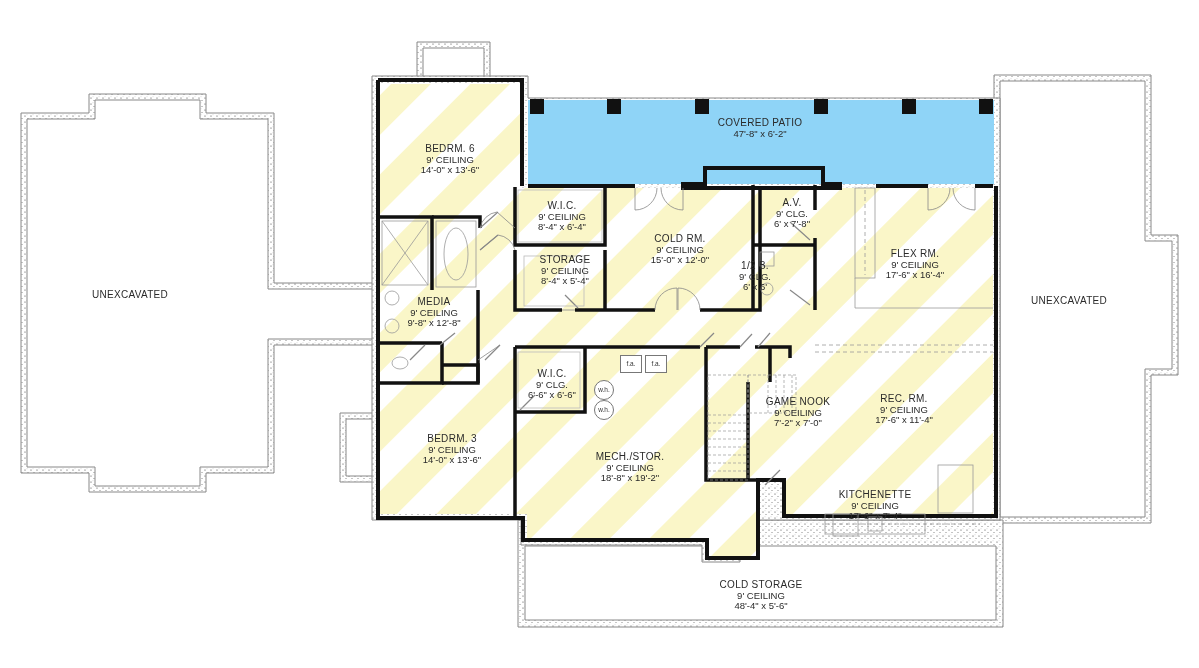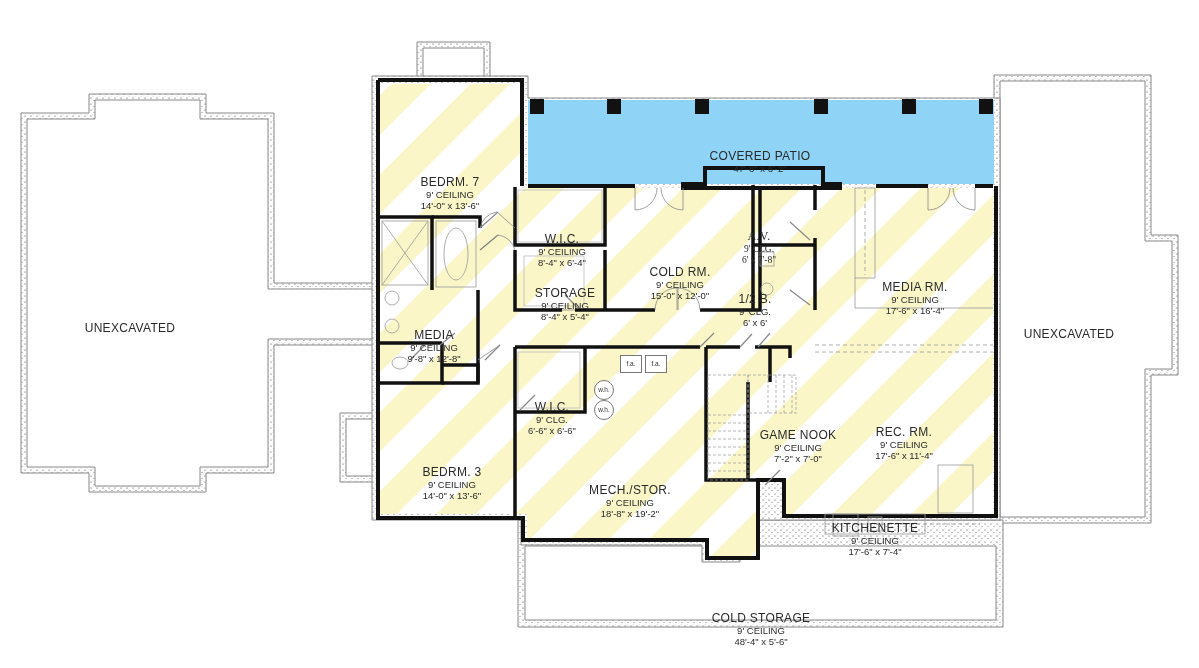--- a/index.html
+++ b/index.html
@@ -1,19 +1,19 @@
 <!DOCTYPE html>
 <html><head>
 <meta charset="utf-8">
 <style>
   html, body { margin:0; padding:0; background:#ffffff; }
   body { width:1199px; height:668px; position:relative; overflow:hidden; font-family:"Liberation Sans", sans-serif; color:#2a2a2a; }
   .plan { position:absolute; left:0; top:0; width:1199px; height:668px; }
   .lbl { position:absolute; text-align:center; transform:translateX(-50%); white-space:nowrap; line-height:1.15; }
-  .lbl .name { font-size:12px; letter-spacing:0.3px; display:block;margin-top:33px; }
+  .lbl .name { font-size:10px; letter-spacing:0.3px; display:block; }
   .lbl .sub { font-size:9.5px; display:block; }
   .fixture { position:absolute; font-size:6.5px; text-align:center; color:#333; }
   .ta { border:1px solid #777; width:20px; height:16px; line-height:16px; background:#fff; }
   .wh { border:1px solid #777; border-radius:50%; width:18px; height:18px; line-height:18px; background:#fff; }
 </style>
 </head>
 <body>
 
 <svg class="plan" width="1199" height="668" viewBox="0 0 1199 668" xmlns="http://www.w3.org/2000/svg">
   <defs>
@@ -194,21 +194,21 @@
 <div class="lbl" style="left:1069px; top:295px;">
   <span class="name">UNEXCAVATED</span>
 </div>
 
 <div class="lbl" style="left:760px; top:117px;">
   <span class="name">COVERED PATIO</span>
   <span class="sub">47'-8" x 6'-2"</span>
 </div>
 
 <div class="lbl" style="left:450px; top:143px;">
-  <span class="name">BEDRM. 7</span>
+  <span class="name">BEDRM. 6</span>
   <span class="sub">9' CEILING</span>
   <span class="sub">14'-0" x 13'-6"</span>
 </div>
 
 <div class="lbl" style="left:562px; top:200px;">
   <span class="name">W.I.C.</span>
   <span class="sub">9' CEILING</span>
   <span class="sub">8'-4" x 6'-4"</span>
 </div>
 
@@ -217,34 +217,34 @@
   <span class="sub">9' CEILING</span>
   <span class="sub">8'-4" x 5'-4"</span>
 </div>
 
 <div class="lbl" style="left:680px; top:233px;">
   <span class="name">COLD RM.</span>
   <span class="sub">9' CEILING</span>
   <span class="sub">15'-0" x 12'-0"</span>
 </div>
 
-<div class="lbl" style="left:759px; top:197px;font-family:Liberation Serif, serif;">
+<div class="lbl" style="left:792px; top:197px;">
   <span class="name">A.V.</span>
   <span class="sub">9' CLG.</span>
   <span class="sub">6' x 7'-8"</span>
 </div>
 
 <div class="lbl" style="left:755px; top:260px;">
   <span class="name">1/2 B.</span>
   <span class="sub">9' CLG.</span>
   <span class="sub">6' x 6'</span>
 </div>
 
 <div class="lbl" style="left:915px; top:248px;">
-  <span class="name">MEDIA RM.</span>
+  <span class="name">FLEX RM.</span>
   <span class="sub">9' CEILING</span>
   <span class="sub">17'-6" x 16'-4"</span>
 </div>
 
 <div class="lbl" style="left:434px; top:296px;">
   <span class="name">MEDIA</span>
   <span class="sub">9' CEILING</span>
   <span class="sub">9'-8" x 12'-8"</span>
 </div>
 

